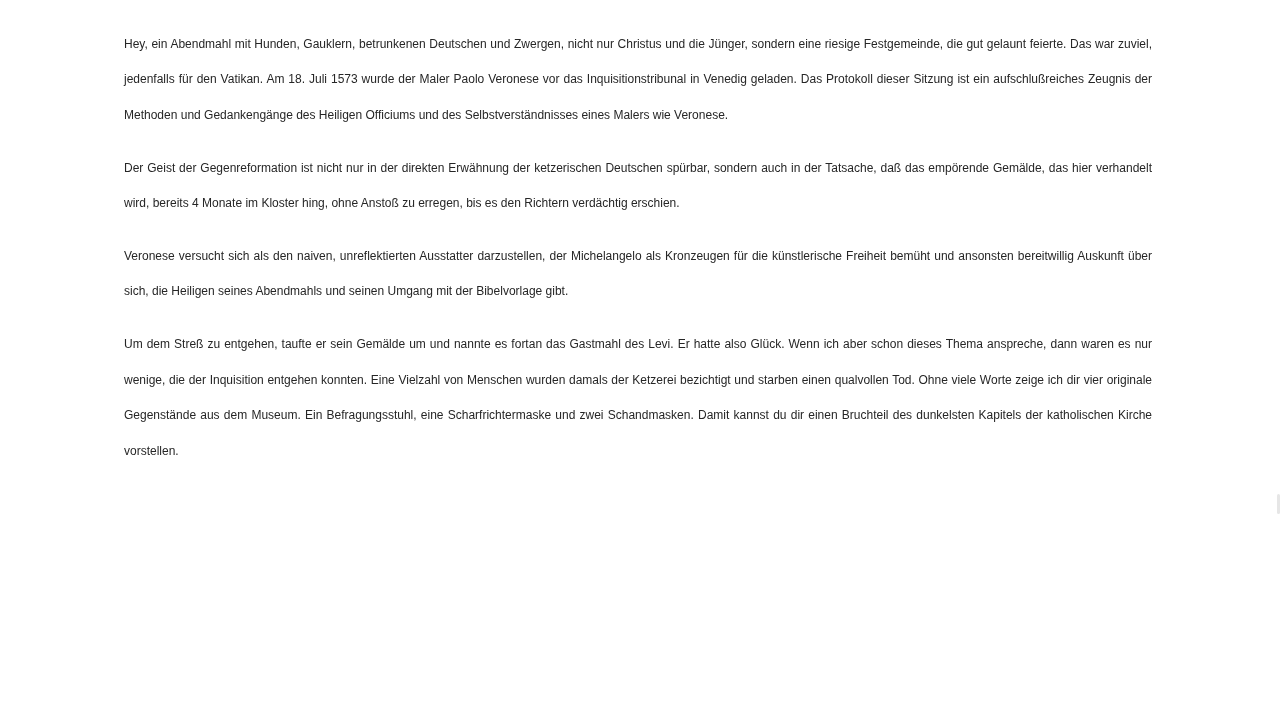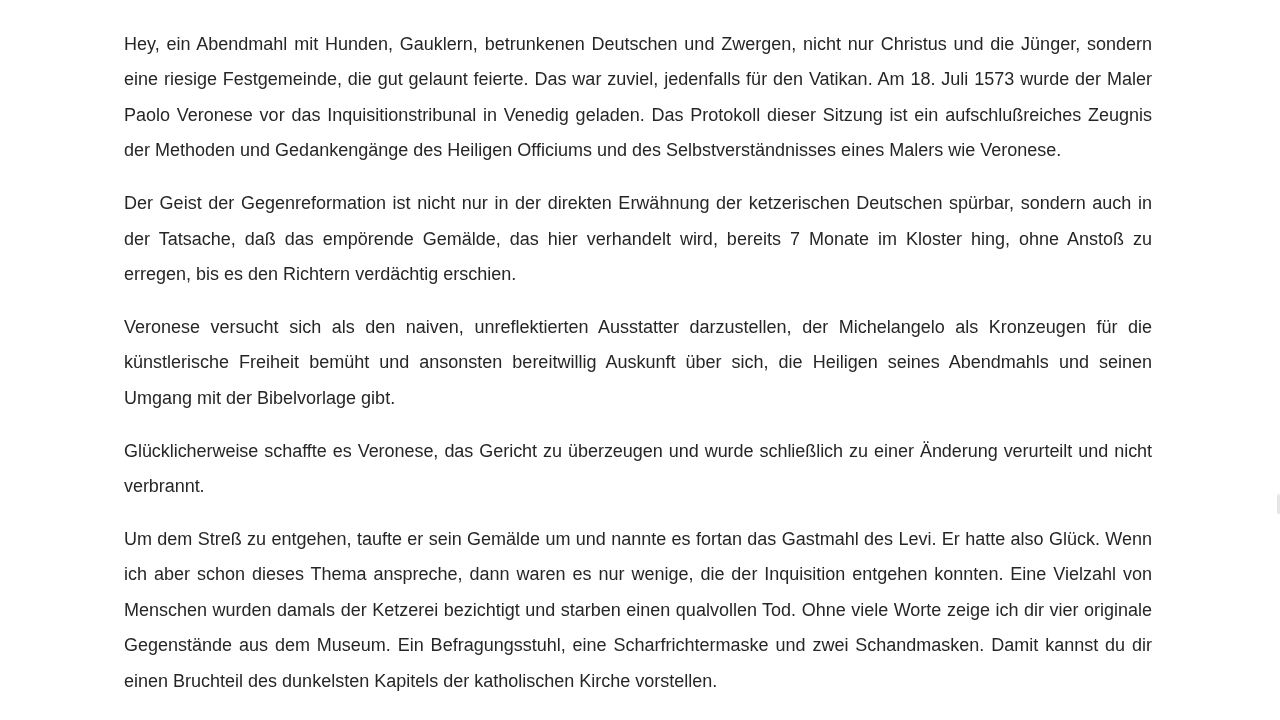--- a/index.html
+++ b/index.html
@@ -15,21 +15,21 @@
       width: 1280px;
       height: 720px;
       background: #ffffff;
     }
     .content {
       position: absolute;
       left: 124px;
       top: 27px;
       width: 1028px;
       font-family: "Liberation Sans", sans-serif;
-      font-size: 18px;
+      font-size: 12px;
       line-height: 35.4px;
       color: #262626;
     }
     .para {
       margin: 0 0 17.5px 0;
       text-align: justify;
       text-align-last: left;
     }
     .para.condensed {
       letter-spacing: -0.05px;
@@ -43,19 +43,18 @@
       background: #e6e6e6;
       border-radius: 2px;
     }
   </style>
 </head>
 <body>
 
 <div class="page">
   <div class="content">
     <p class="para">Hey, ein Abendmahl mit Hunden, Gauklern, betrunkenen Deutschen und Zwergen, nicht nur Christus und die Jünger, sondern eine riesige Festgemeinde, die gut gelaunt feierte. Das war zuviel, jedenfalls für den Vatikan. Am 18. Juli 1573 wurde der Maler Paolo Veronese vor das Inquisitionstribunal in Venedig geladen. Das Protokoll dieser Sitzung ist ein aufschlußreiches Zeugnis der Methoden und Gedankengänge des Heiligen Officiums und des Selbstverständnisses eines Malers wie Veronese.</p>
-    <p class="para">Der Geist der Gegenreformation ist nicht nur in der direkten Erwähnung der ketzerischen Deutschen spürbar, sondern auch in der Tatsache, daß das empörende Gemälde, das hier verhandelt wird, bereits 7 Monate im Kloster hing, ohne Anstoß zu erregen, bis es den Richtern verdächtig erschien.</p>
+    <p class="para">Der Geist der Gegenreformation ist nicht nur in der direkten Erwähnung der ketzerischen Deutschen spürbar, sondern auch in der Tatsache, daß das empörende Gemälde, das hier verhandelt wird, bereits 4 Monate im Kloster hing, ohne Anstoß zu erregen, bis es den Richtern verdächtig erschien.</p>
     <p class="para">Veronese versucht sich als den naiven, unreflektierten Ausstatter darzustellen, der Michelangelo als Kronzeugen für die künstlerische Freiheit bemüht und ansonsten bereitwillig Auskunft über sich, die Heiligen seines Abendmahls und seinen Umgang mit der Bibelvorlage gibt.</p>
-    <p class="para condensed">Glücklicherweise schaffte es Veronese, das Gericht zu überzeugen und wurde schließlich zu einer Änderung verurteilt und nicht verbrannt.</p>
     <p class="para">Um dem Streß zu entgehen, taufte er sein Gemälde um und nannte es fortan das Gastmahl des Levi. Er hatte also Glück. Wenn ich aber schon dieses Thema anspreche, dann waren es nur wenige, die der Inquisition entgehen konnten. Eine Vielzahl von Menschen wurden damals der Ketzerei bezichtigt und starben einen qualvollen Tod. Ohne viele Worte zeige ich dir vier originale Gegenstände aus dem Museum. Ein Befragungsstuhl, eine Scharfrichtermaske und zwei Schandmasken. Damit kannst du dir einen Bruchteil des dunkelsten Kapitels der katholischen Kirche vorstellen.</p>
   </div>
   <div class="scrollbar"></div>
 </div>
 
 </body></html>

